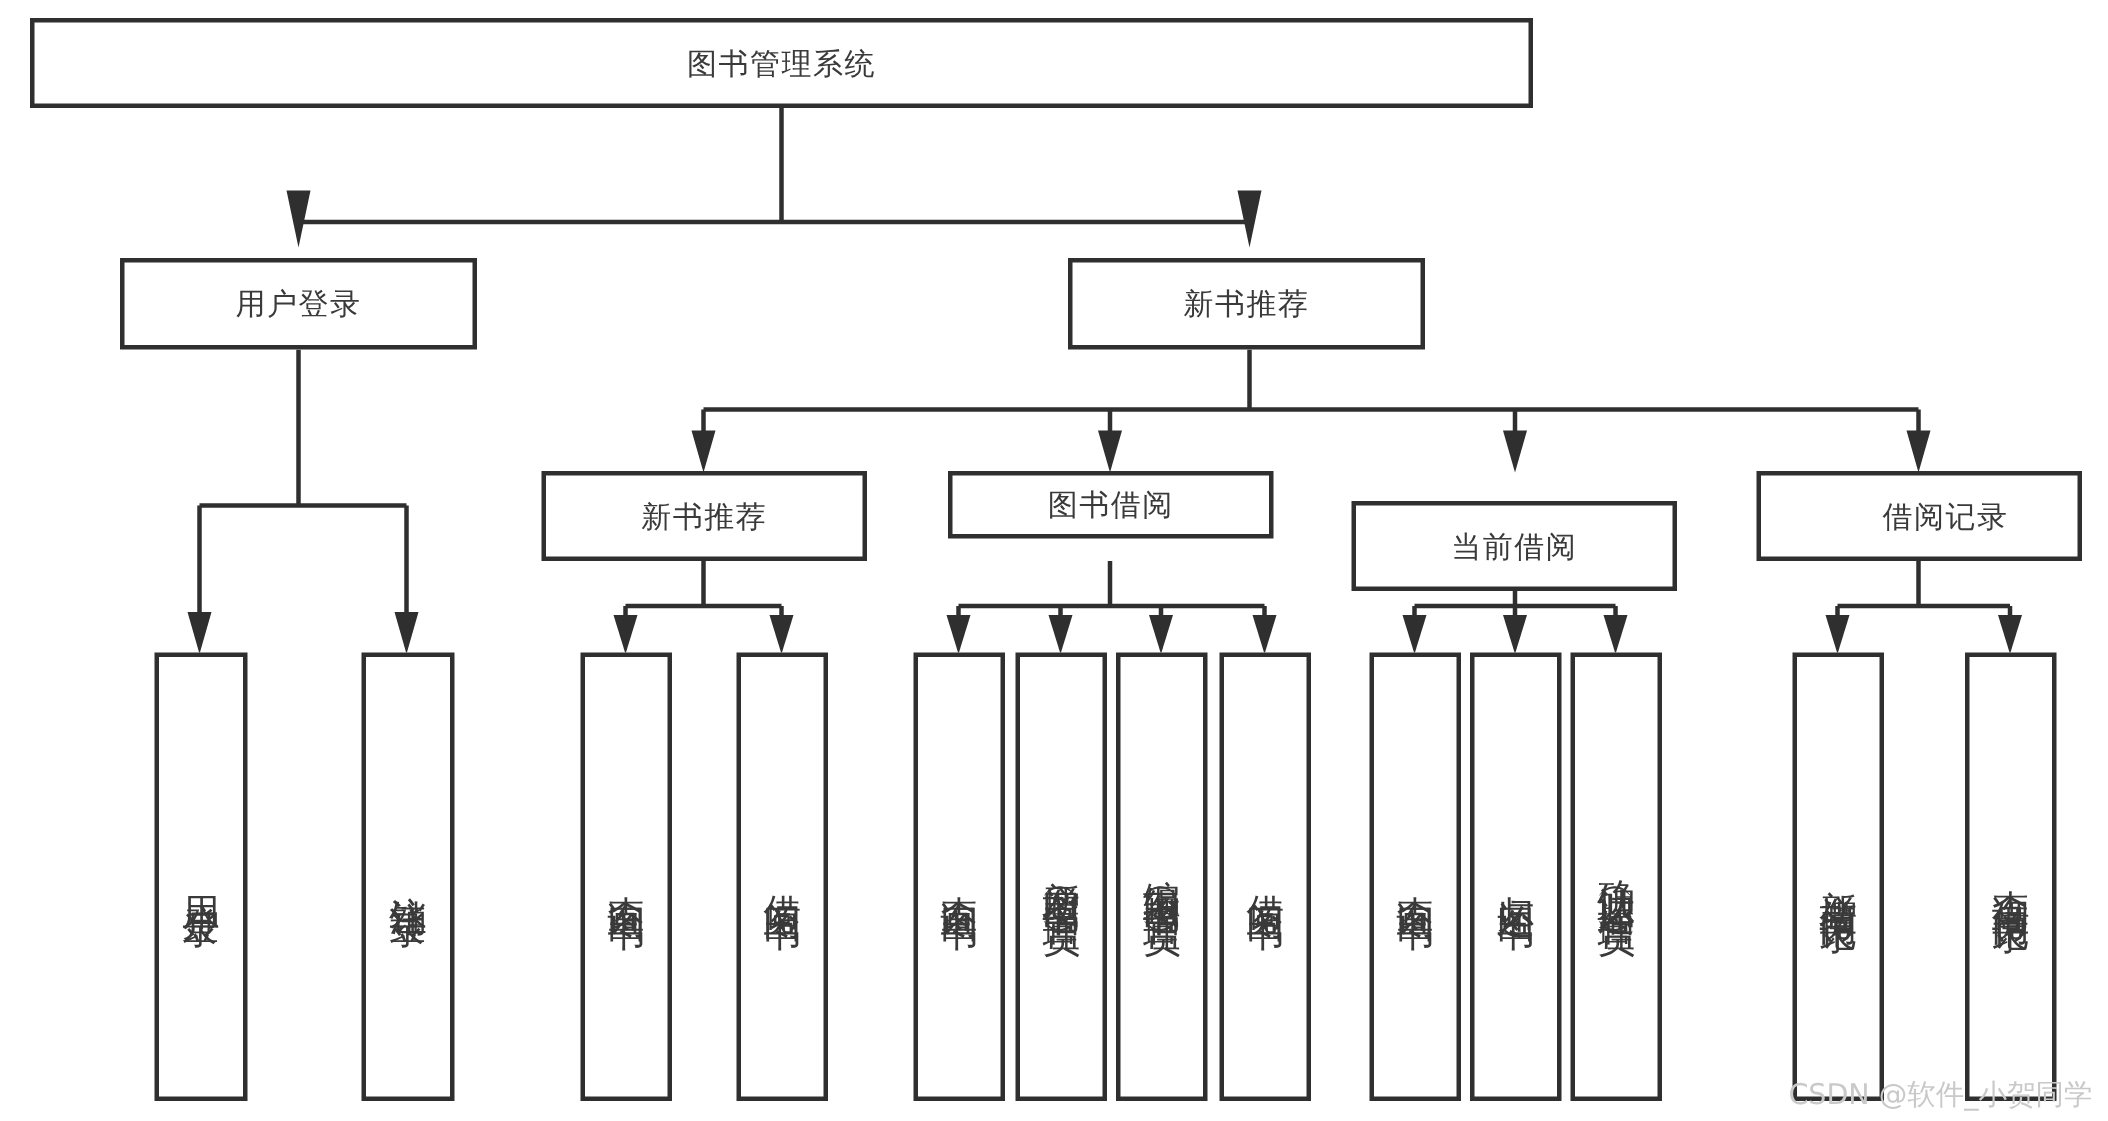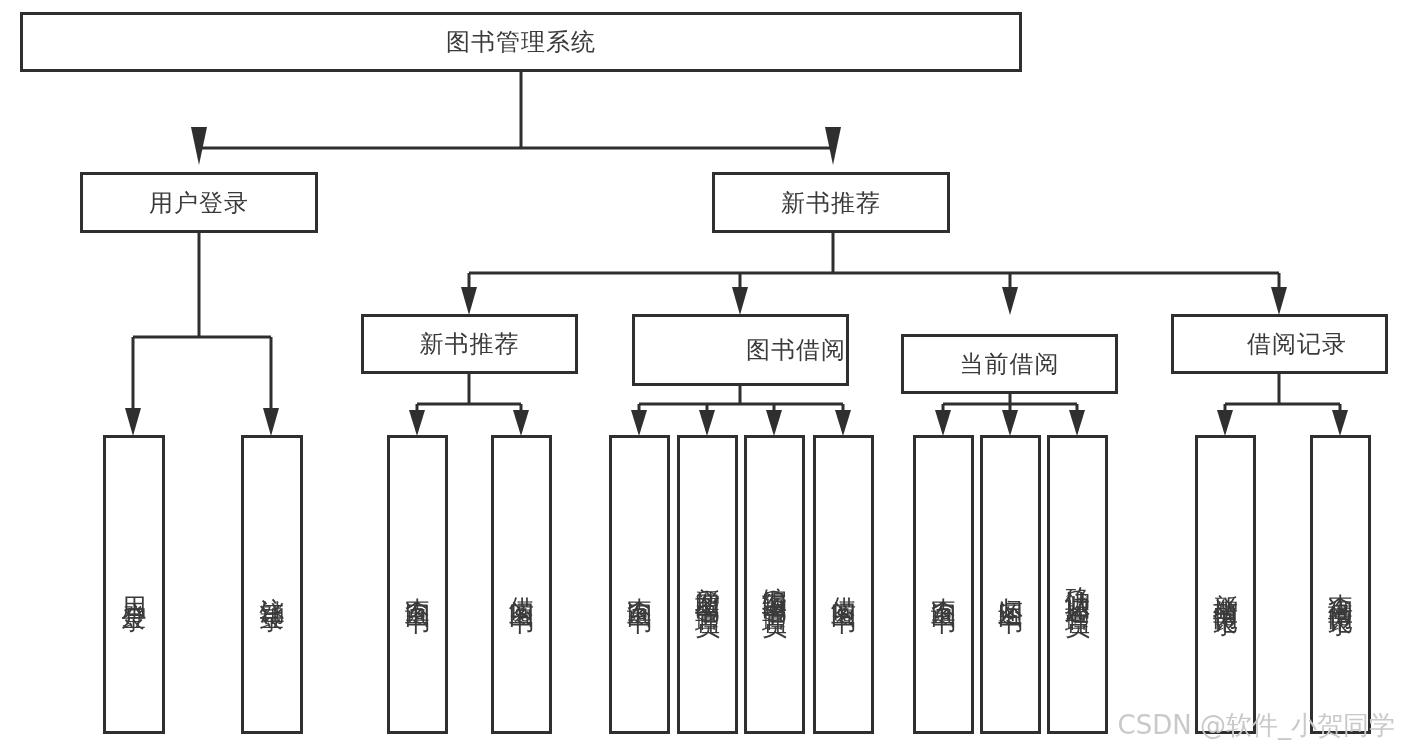--- a/index.html
+++ b/index.html
@@ -64,30 +64,30 @@
     overflow: hidden;
   }
   .horiz-node {
     position: absolute;
     box-sizing: border-box;
     background: #ffffff;
     border: 3px solid #2f2f2f;
     display: flex;
     align-items: center;
     justify-content: center;
-    font-size: 24px;
+    font-size: 20px;
     color: #3a3a3a;
     letter-spacing: 1px;
   }
   .watermark {
     position: absolute;
     right: 10px;
     bottom: 4px;
     font-family: "DejaVu Sans", "Liberation Sans", sans-serif;
-    font-size: 26px;
+    font-size: 19px;
     color: #c9c9c9;
     white-space: nowrap;
     pointer-events: none;
   }
 </style>
 </head>
 <body>
 
 <div id="diagram-root">
 
@@ -190,21 +190,21 @@
   </div>
 
   <div class="horiz-node" style="left:712px; top:172px; width:238px; height:61px;">
     <span>新书推荐</span>
   </div>
 
   <div class="horiz-node" style="left:361px; top:314px; width:217px; height:60px;font-family:Liberation Serif, serif;">
     <span>新书推荐</span>
   </div>
 
-  <div class="horiz-node" style="left:632px; top:314px; width:217px; height:72px;justify-content:flex-end;">
+  <div class="horiz-node" style="left:632px; top:314px; width:217px; height:45px;">
     <span>图书借阅</span>
   </div>
 
   <div class="horiz-node" style="left:901px; top:314px; width:217px; height:60px;margin-top:20px;">
     <span>当前借阅</span>
   </div>
 
   <div class="horiz-node" style="left:1171px; top:314px; width:217px; height:60px;padding-left:35px;">
     <span>借阅记录</span>
   </div>

